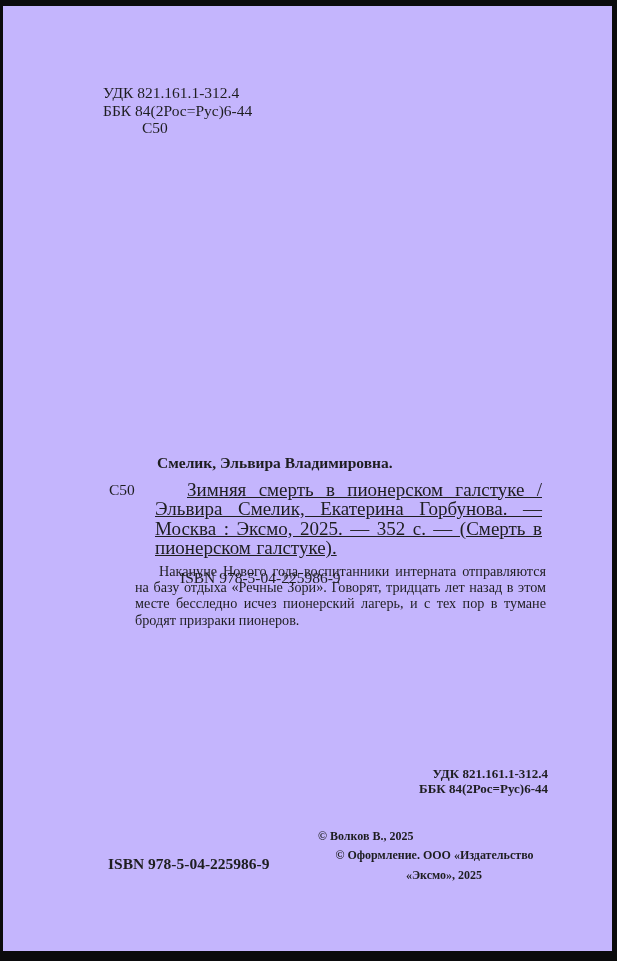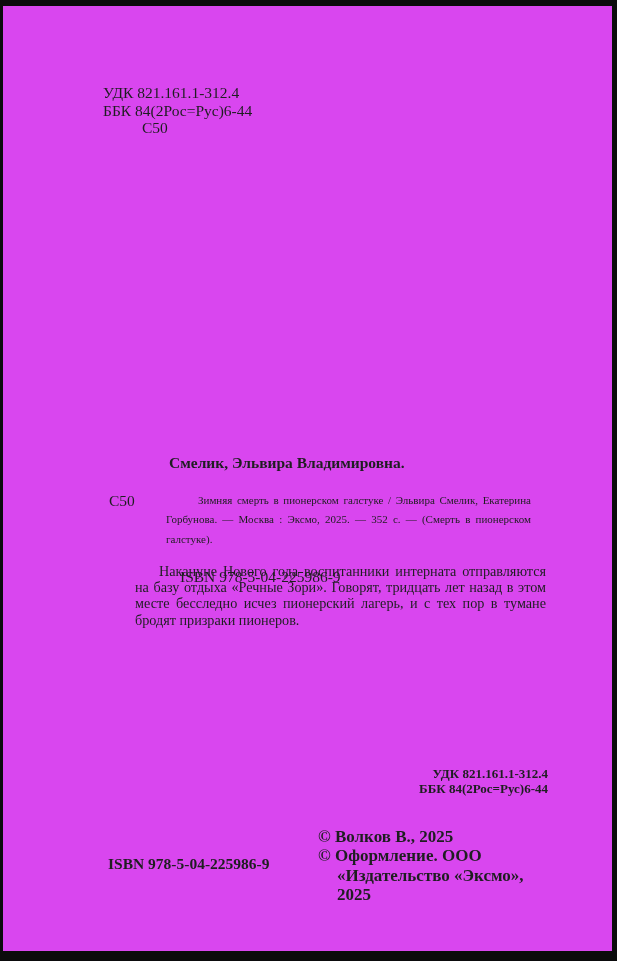--- a/index.html
+++ b/index.html
@@ -15,21 +15,21 @@
     box-sizing: border-box;
     overflow: hidden;
     font-family: "Liberation Serif", "DejaVu Serif", serif;
   }
   .paper {
     position: absolute;
     top: 6px;
     left: 3px;
     width: 609px;
     height: 945px;
-    background: #d946ef;
+    background: #c4b5fd;
     color: #1e1e20;
   }
   
   .top-codes {
     position: absolute;
     left: 100px;
     top: 78px;
     font-size: 15.5px;
     line-height: 17.5px;
     white-space: nowrap;
@@ -38,39 +38,40 @@
 
   
   .catalog {
     position: absolute;
     left: 145px;
     top: 447px;
     width: 401px;
   }
   .catalog .author {
     font-weight: bold;
-    margin-left: 21px;
+    margin-left: 9px;
     font-size: 15.5px;
     line-height: 19.5px;
   }
   .catalog .desc-wrap { position: relative; }
   .catalog .margin-code {
     position: absolute;
     left: -39px;
     top: 0;
     font-size: 15.5px;
     line-height: 19.5px;
   }
   .catalog .desc {
-    margin: 18px;
-    font-size: 11px;
+    margin: 7px;
+    font-size: 19px;
     line-height: 19.5px;
     text-align: justify;
     text-indent: 32px;
     word-spacing: 1px;
+    text-decoration: underline;
   }
   .catalog .isbn-mid {
     margin: 10px 0 0 32px;
     font-size: 15.5px;
     line-height: 19.5px;
   }
 
   
   .annotation {
     position: absolute;
@@ -97,27 +98,28 @@
     text-align: right;
     white-space: nowrap;
   }
 
   
   .copyright {
     position: absolute;
     left: 315px;
     top: 821px;
     width: 233px;
-    font-size: 17px;
+    font-size: 12px;
     line-height: 19.3px;
     font-weight: bold;
   }
   .copyright .hang {
     padding-left: 19px;
     text-indent: -19px;
+    text-align: center;
   }
 
   
   .isbn-bottom {
     position: absolute;
     left: 105px;
     top: 849px;
     font-size: 15.5px;
     font-weight: bold;
     white-space: nowrap;

